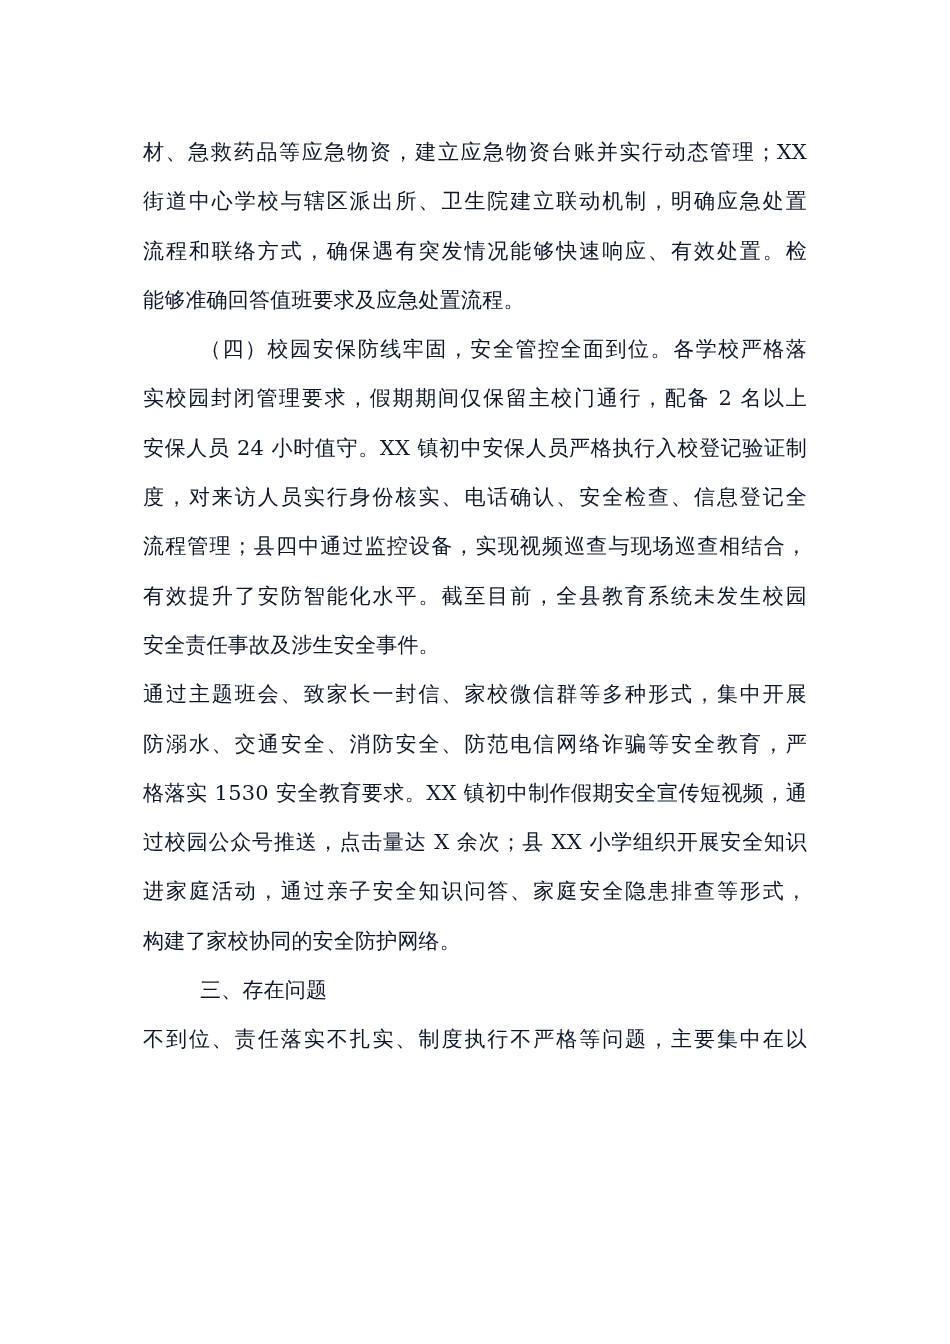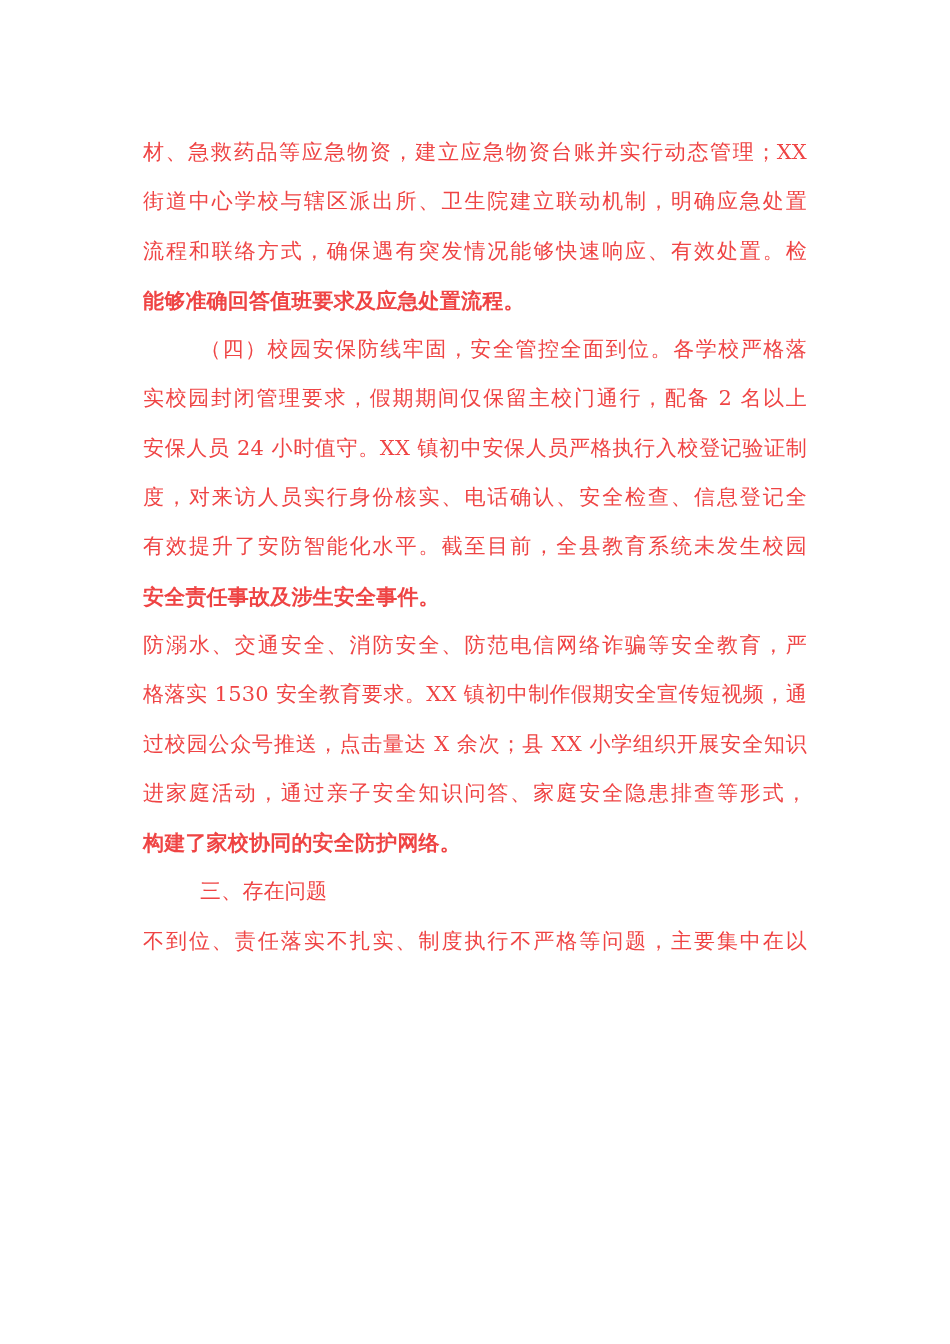--- a/index.html
+++ b/index.html
@@ -14,38 +14,37 @@
       overflow: hidden;
     }
     .page {
       position: absolute;
       left: 143px;
       top: 128px;
       width: 664px;
       font-family: "DejaVu Serif", "Liberation Serif", serif;
       font-size: 21px;
       line-height: 49.3px;
-      color: #ef4444;
+      color: #0f172a;
       letter-spacing: 0.2px;
     }
     .para {
       margin: 0;
       padding: 0;
       text-align: justify;
       text-align-last: left;
     }
     .line {
       display: block;
       white-space: nowrap;
       text-align: justify;
       text-align-last: justify;
     }
     .line.last {
       text-align-last: left;
-      font-weight: bold;
     }
     .heading-line {
       display: block;
       white-space: nowrap;
       padding-left: 57px;
     }
     .first-indent {
       padding-left: 57px;
     }
   </style>
@@ -59,25 +58,27 @@
     <span class="line">街道中心学校与辖区派出所、卫生院建立联动机制，明确应急处置</span>
     <span class="line">流程和联络方式，确保遇有突发情况能够快速响应、有效处置。检</span>
     <span class="line last">能够准确回答值班要求及应急处置流程。</span>
   </div>
 
   <div class="para">
     <span class="line first-indent">（四）校园安保防线牢固，安全管控全面到位。各学校严格落</span>
     <span class="line">实校园封闭管理要求，假期期间仅保留主校门通行，配备 2 名以上</span>
     <span class="line">安保人员 24 小时值守。XX 镇初中安保人员严格执行入校登记验证制</span>
     <span class="line">度，对来访人员实行身份核实、电话确认、安全检查、信息登记全</span>
+    <span class="line">流程管理；县四中通过监控设备，实现视频巡查与现场巡查相结合，</span>
     <span class="line">有效提升了安防智能化水平。截至目前，全县教育系统未发生校园</span>
     <span class="line last">安全责任事故及涉生安全事件。</span>
   </div>
 
   <div class="para">
+    <span class="line">通过主题班会、致家长一封信、家校微信群等多种形式，集中开展</span>
     <span class="line">防溺水、交通安全、消防安全、防范电信网络诈骗等安全教育，严</span>
     <span class="line">格落实 1530 安全教育要求。XX 镇初中制作假期安全宣传短视频，通</span>
     <span class="line">过校园公众号推送，点击量达 X 余次；县 XX 小学组织开展安全知识</span>
     <span class="line">进家庭活动，通过亲子安全知识问答、家庭安全隐患排查等形式，</span>
     <span class="line last">构建了家校协同的安全防护网络。</span>
   </div>
 
   <div class="para">
     <span class="heading-line">三、存在问题</span>
   </div>

